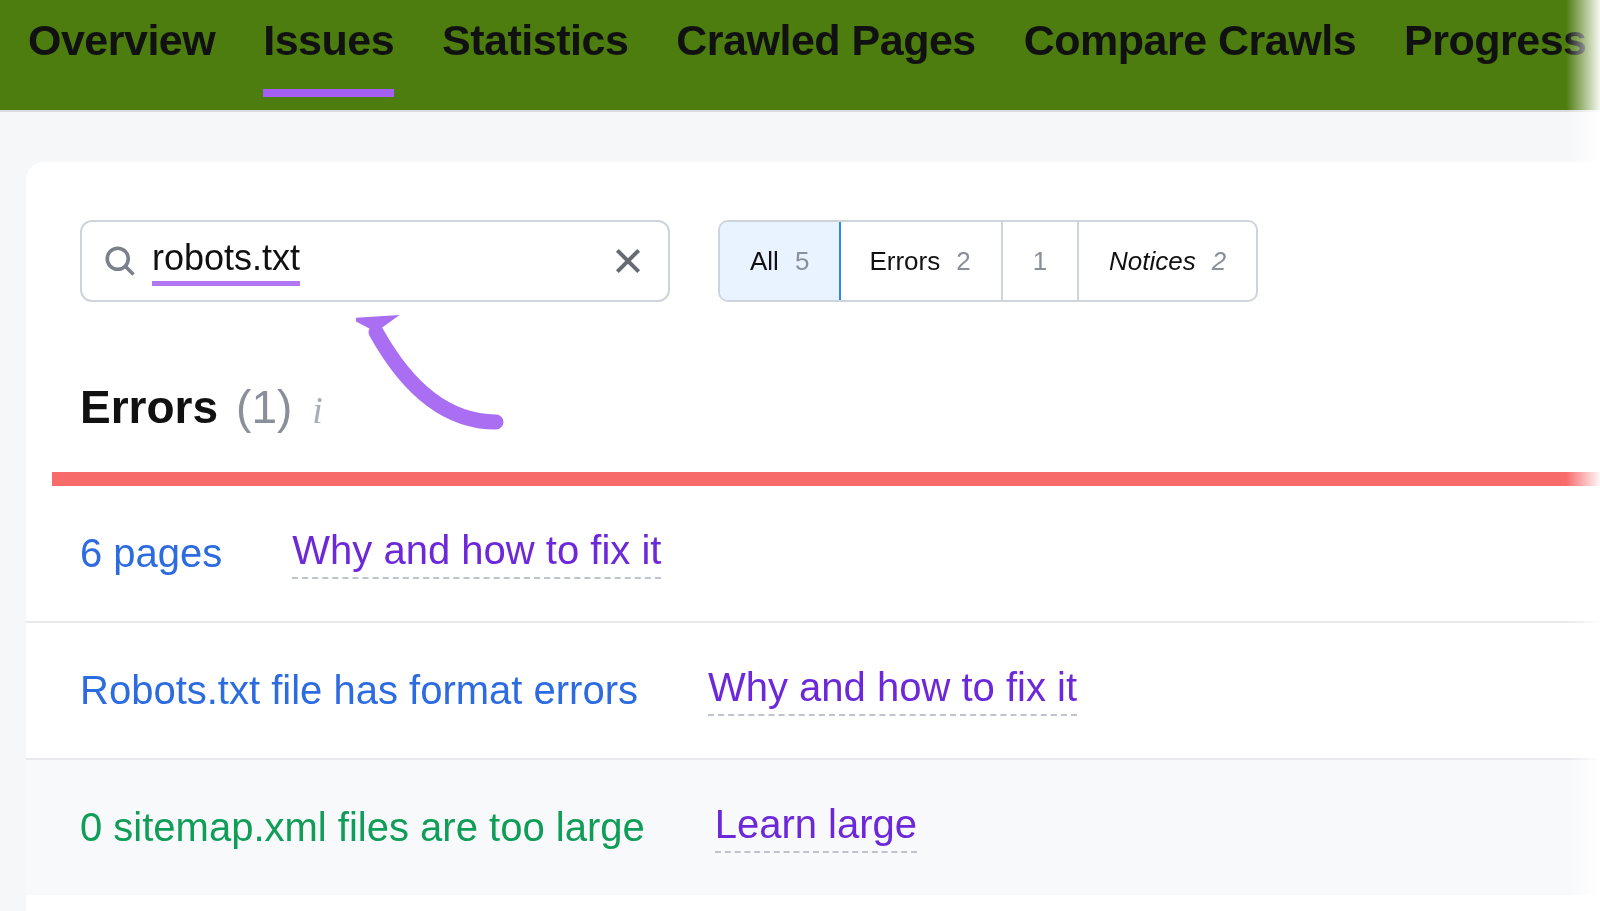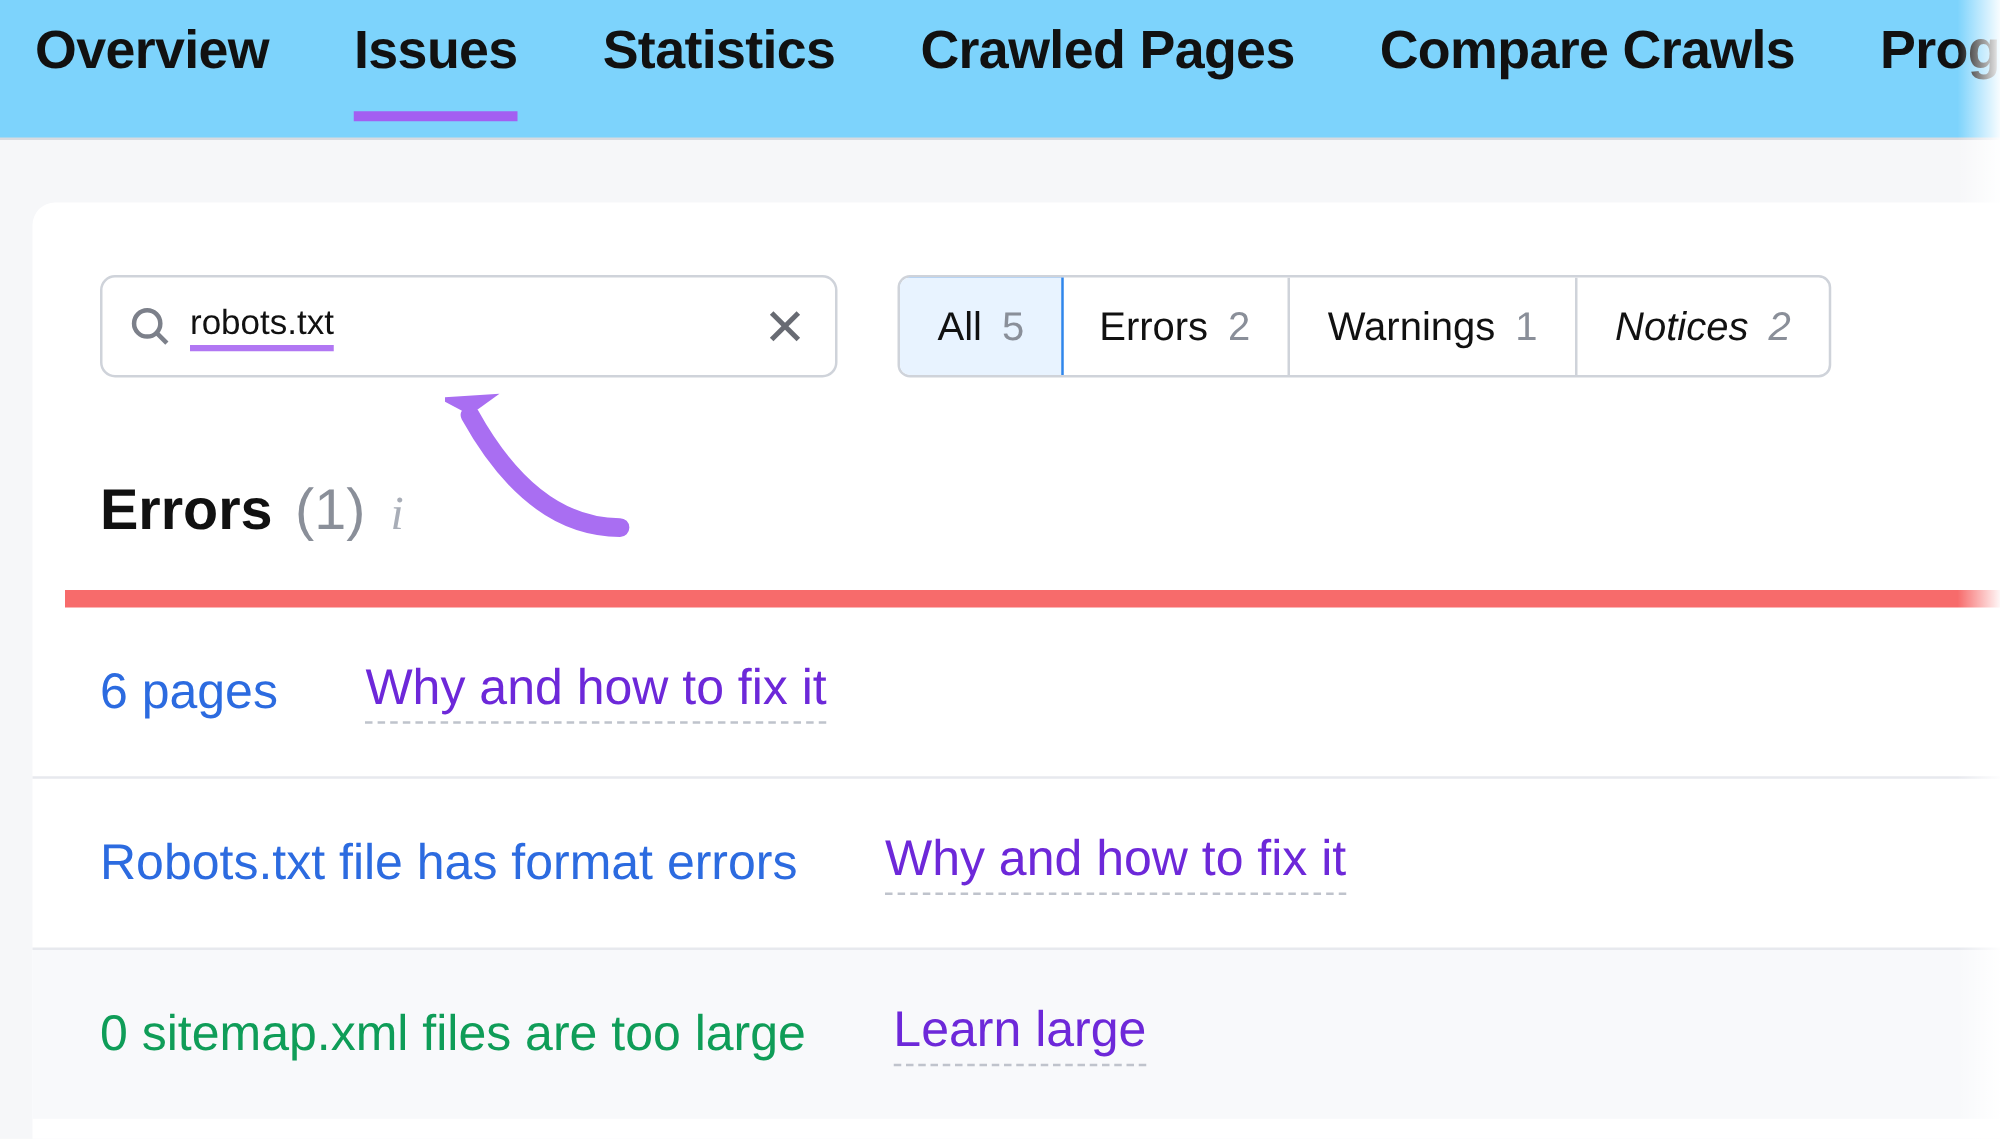--- a/index.html
+++ b/index.html
@@ -7,24 +7,24 @@
     width: 1600px; height: 911px;
     font-family: -apple-system, BlinkMacSystemFont, "Segoe UI", Helvetica, Arial, sans-serif;
     background: #f6f7f9;
     color: #111;
     overflow: hidden;
   }
 
   
   .tabnav {
     display: flex;
-    gap: 68px;
+    gap: 48px;
     padding: 16px 28px 0 28px;
     border-bottom: 2px solid #d8dbe0;
-    background: #7dd3fc;
+    background: #4d7c0f;
     height: 112px;
     align-items: flex-start;
     overflow: hidden;
     white-space: nowrap;
   }
   .tab {
     font-size: 43px;
     font-weight: 600;
     letter-spacing: -0.5px;
     color: #111;
@@ -68,21 +68,21 @@
     border-radius: 12px;
     padding: 0 24px 0 20px;
   }
   .search .mag {
     width: 36px; height: 36px;
     flex: none;
     color: #7c808a;
     margin-right: 14px;
   }
   .search .txt {
-    font-size: 28px;
+    font-size: 36px;
     font-weight: 400;
     color: #111;
     border-bottom: 5px solid #b177f3;
     padding-bottom: 2px;
   }
   .search .spacer { flex: 1; }
   .search .xbtn {
     width: 32px; height: 32px;
     color: #686b73;
     cursor: pointer;
@@ -93,21 +93,21 @@
     border: 2px solid #cfd3da;
     border-radius: 10px;
     overflow: hidden;
     height: 82px;
   }
   .filtercell {
     display: flex;
     align-items: center;
     gap: 16px;
     padding: 0 30px;
-    font-size: 32px;
+    font-size: 26px;
     border-right: 2px solid #cfd3da;
     cursor: pointer;
   }
   .filtercell:last-child { border-right: none; font-style: italic; }
   .filtercell .lbl { font-weight: 500; color: #111; }
   .filtercell .cnt { font-weight: 400; color: #8a8f99; }
   .filtercell.active {
     background: #e8f3ff;
     border: 2px solid #2f86eb;
     margin: -2px;
@@ -209,21 +209,20 @@
     <div class="filterseg">
       <div class="filtercell active">
         <span class="lbl">All</span>
         <span class="cnt">5</span>
       </div>
       <div class="filtercell">
         <span class="lbl">Errors</span>
         <span class="cnt">2</span>
       </div>
       <div class="filtercell">
-        <span class="lbl">Warnings</span>
         <span class="cnt">1</span>
       </div>
       <div class="filtercell">
         <span class="lbl">Notices</span>
         <span class="cnt">2</span>
       </div>
     </div>
   </div>
 
   <svg class="arrow" width="170" height="140" viewBox="0 0 170 140">

